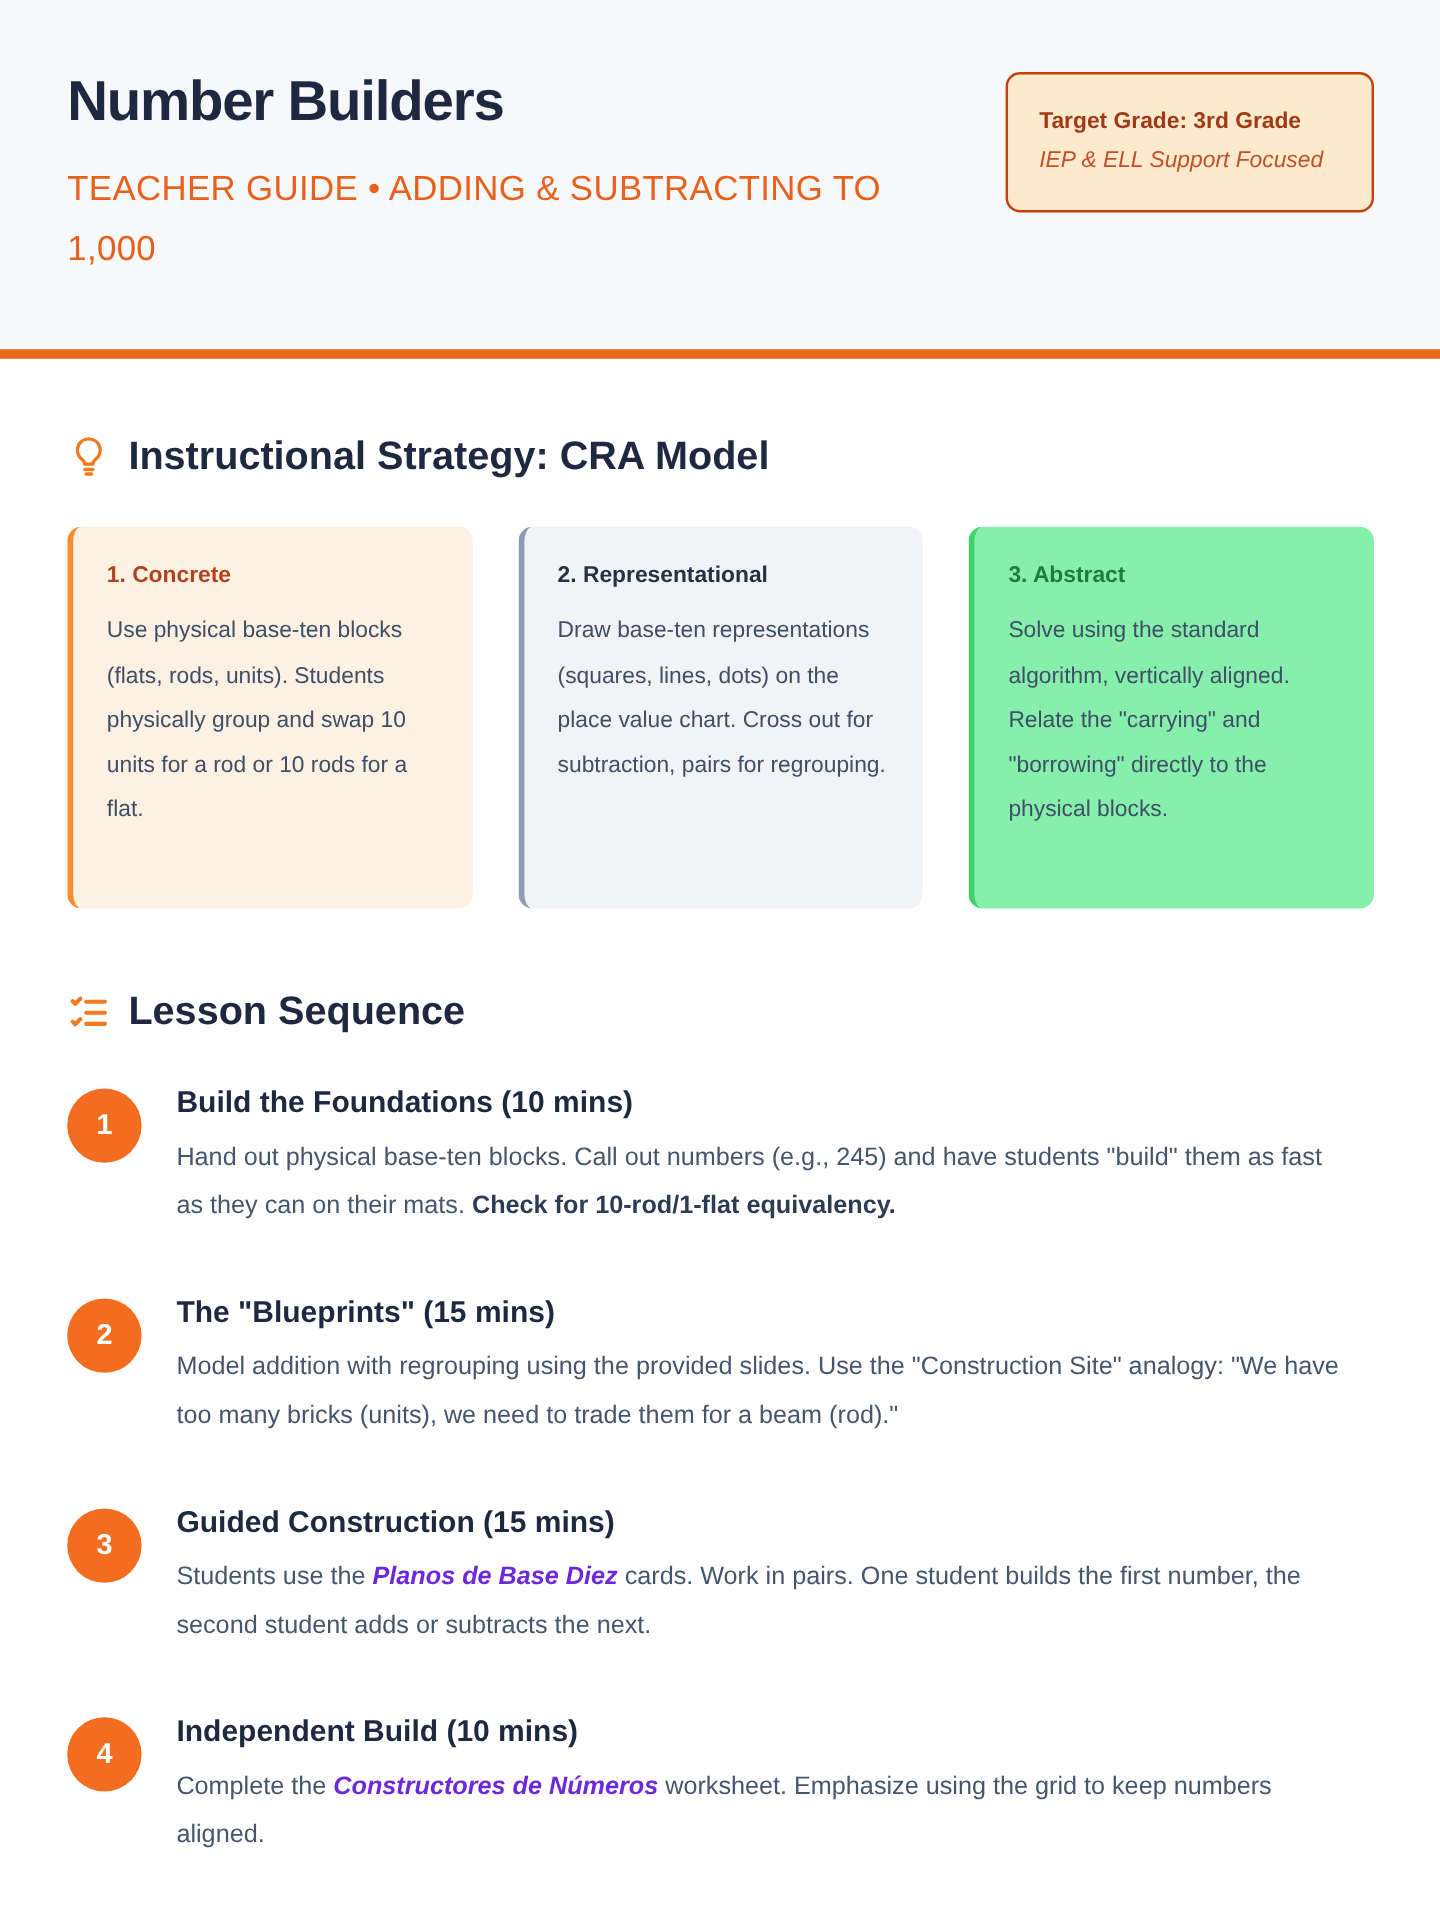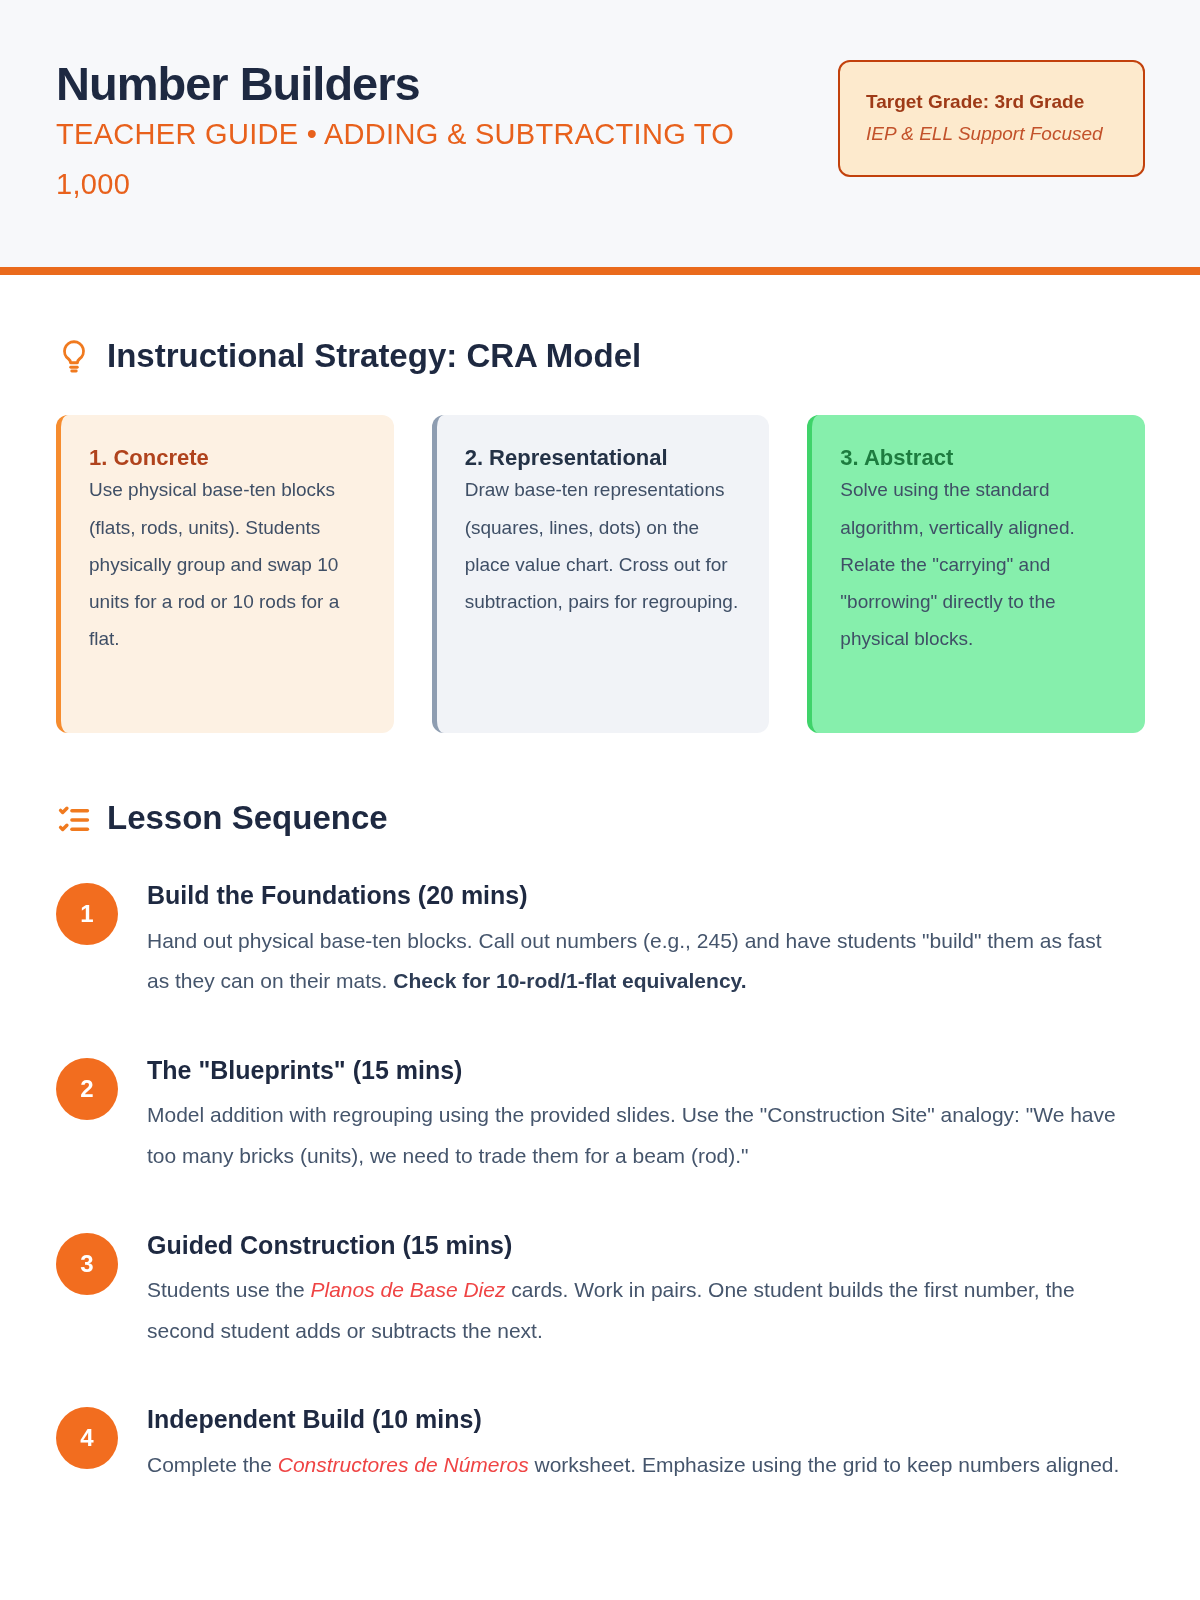--- a/index.html
+++ b/index.html
@@ -23,21 +23,21 @@
   }
   .header-left { max-width: 740px; }
   .page-title {
     font-size: 47px;
     font-weight: 700;
     color: #1e2941;
     letter-spacing: -1px;
     line-height: 1.1;
   }
   .page-subtitle {
-    margin-top: 0;
+    margin-top: 24px;
     font-size: 29px;
     color: #e8611c;
     line-height: 1.72;
     letter-spacing: 0.3px;
   }
   .grade-badge {
     width: 307px;
     flex: 0 0 307px;
     background: #fdeacd;
     border: 2px solid #c2410c;
@@ -86,22 +86,23 @@
     grid-template-columns: 1fr 1fr 1fr;
     gap: 38px;
   }
   .card {
     border-radius: 12px;
     border-left: 5px solid;
     padding: 30px 28px 30px 28px;
     min-height: 318px;
   }
   .card-title {
-    font-size: 22px;
-    font-weight: 700;
+    font-size: 19px;
+    font-weight: 700;
+    margin-bottom: 16px;
   }
   .card-body {
     font-size: 19px;
     line-height: 1.96;
     color: #3f4f66;
   }
   .card-concrete { background: #fdf1e3; border-left-color: #f68c2e; }
   .card-concrete .card-title { color: #b0431d; }
   .card-representational { background: #f1f3f7; border-left-color: #8e9db1; }
   .card-representational .card-title { color: #243246; }
@@ -139,22 +140,22 @@
     line-height: 1.3;
   }
   .step-body {
     margin-top: 9px;
     font-size: 21px;
     line-height: 1.93;
     color: #45556c;
   }
   .step-body strong { color: #2d3c55; font-weight: 700; }
   .term {
-    color: #ef4444;
-    font-weight: 400;
+    color: #6d28d9;
+    font-weight: 700;
     font-style: italic;
   }
 </style>
 </head>
 <body>
 
 <header class="header">
   <div class="header-left">
     <h1 class="page-title">Number Builders</h1>
     <div class="page-subtitle">TEACHER GUIDE • ADDING &amp; SUBTRACTING TO 1,000</div>
@@ -206,21 +207,21 @@
       </svg>
     </span>
     <span>Lesson Sequence</span>
   </h2>
 
   <div class="steps">
 
     <div class="step">
       <div class="step-num">1</div>
       <div class="step-content">
-        <div class="step-title">Build the Foundations (20 mins)</div>
+        <div class="step-title">Build the Foundations (10 mins)</div>
         <div class="step-body"><span>Hand out physical base-ten blocks. Call out numbers (e.g., 245) and have students "build" them as fast as they can on their mats. </span><strong>Check for 10-rod/1-flat equivalency.</strong></div>
       </div>
     </div>
 
     <div class="step">
       <div class="step-num">2</div>
       <div class="step-content">
         <div class="step-title">The "Blueprints" (15 mins)</div>
         <div class="step-body">Model addition with regrouping using the provided slides. Use the "Construction Site" analogy: "We have too many bricks (units), we need to trade them for a beam (rod)."</div>
       </div>

